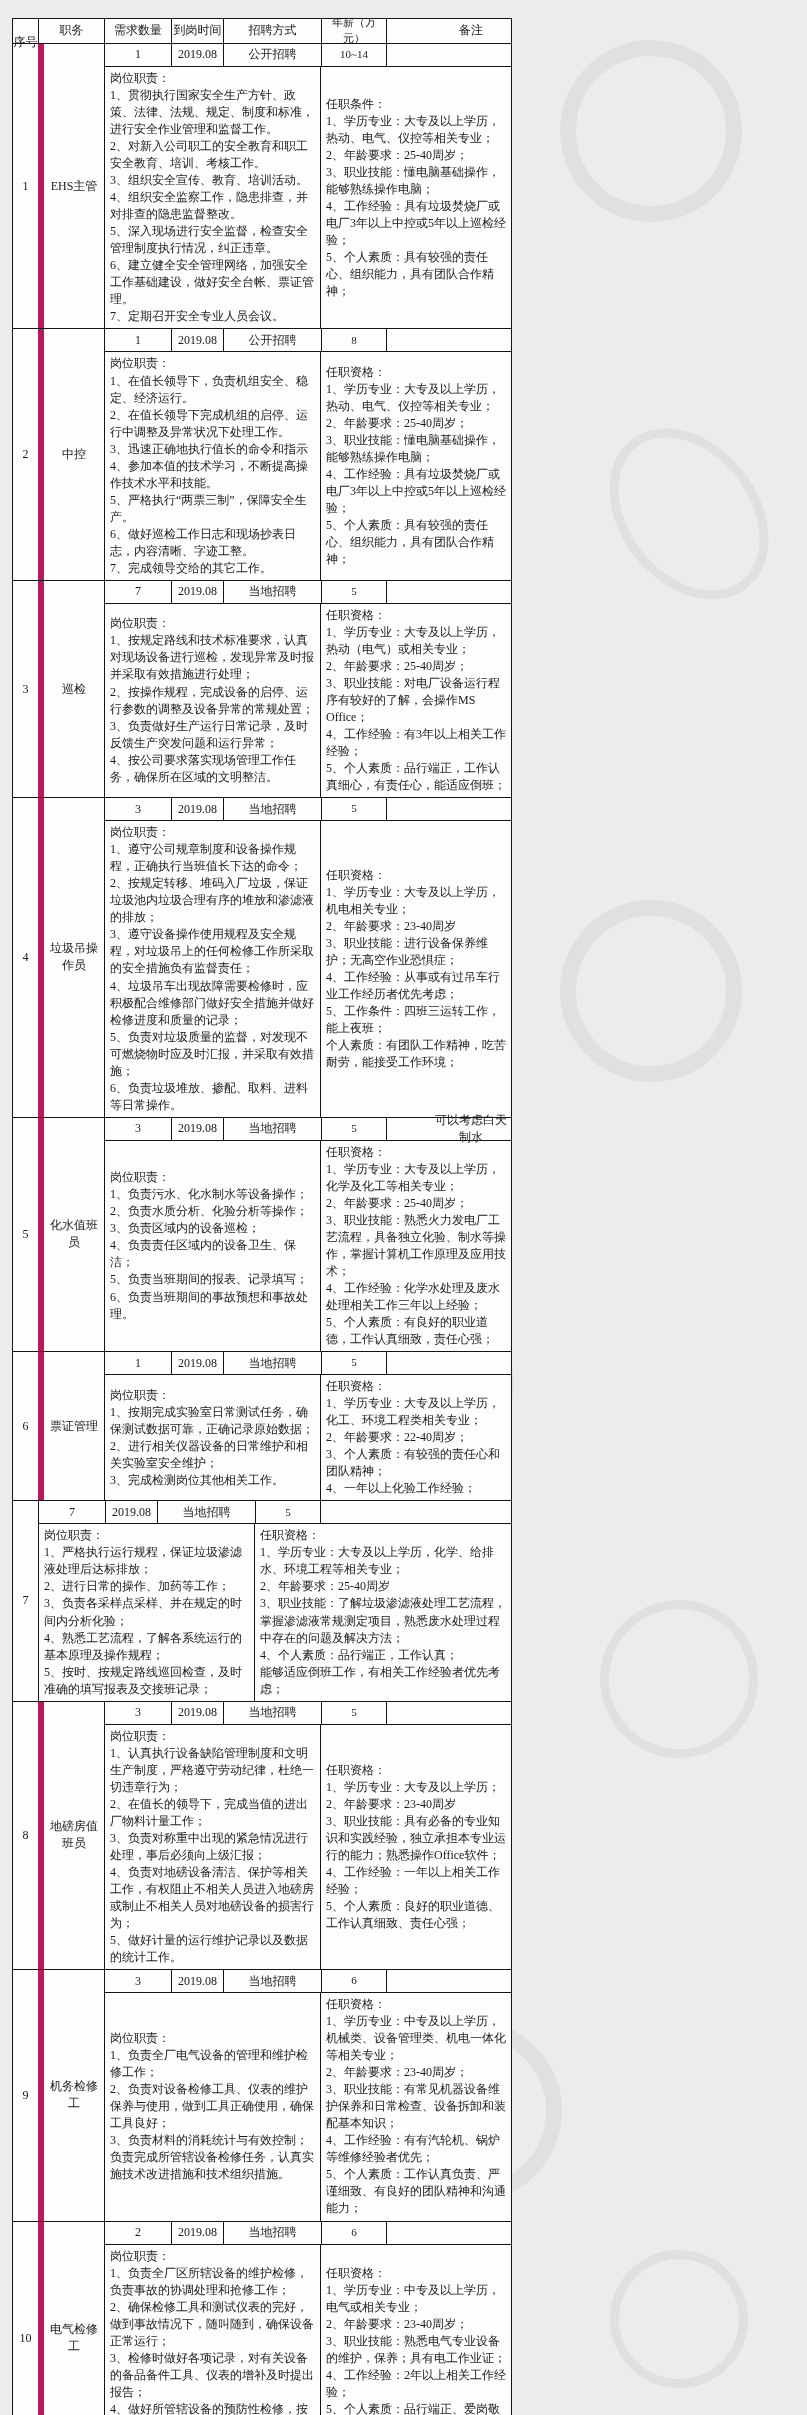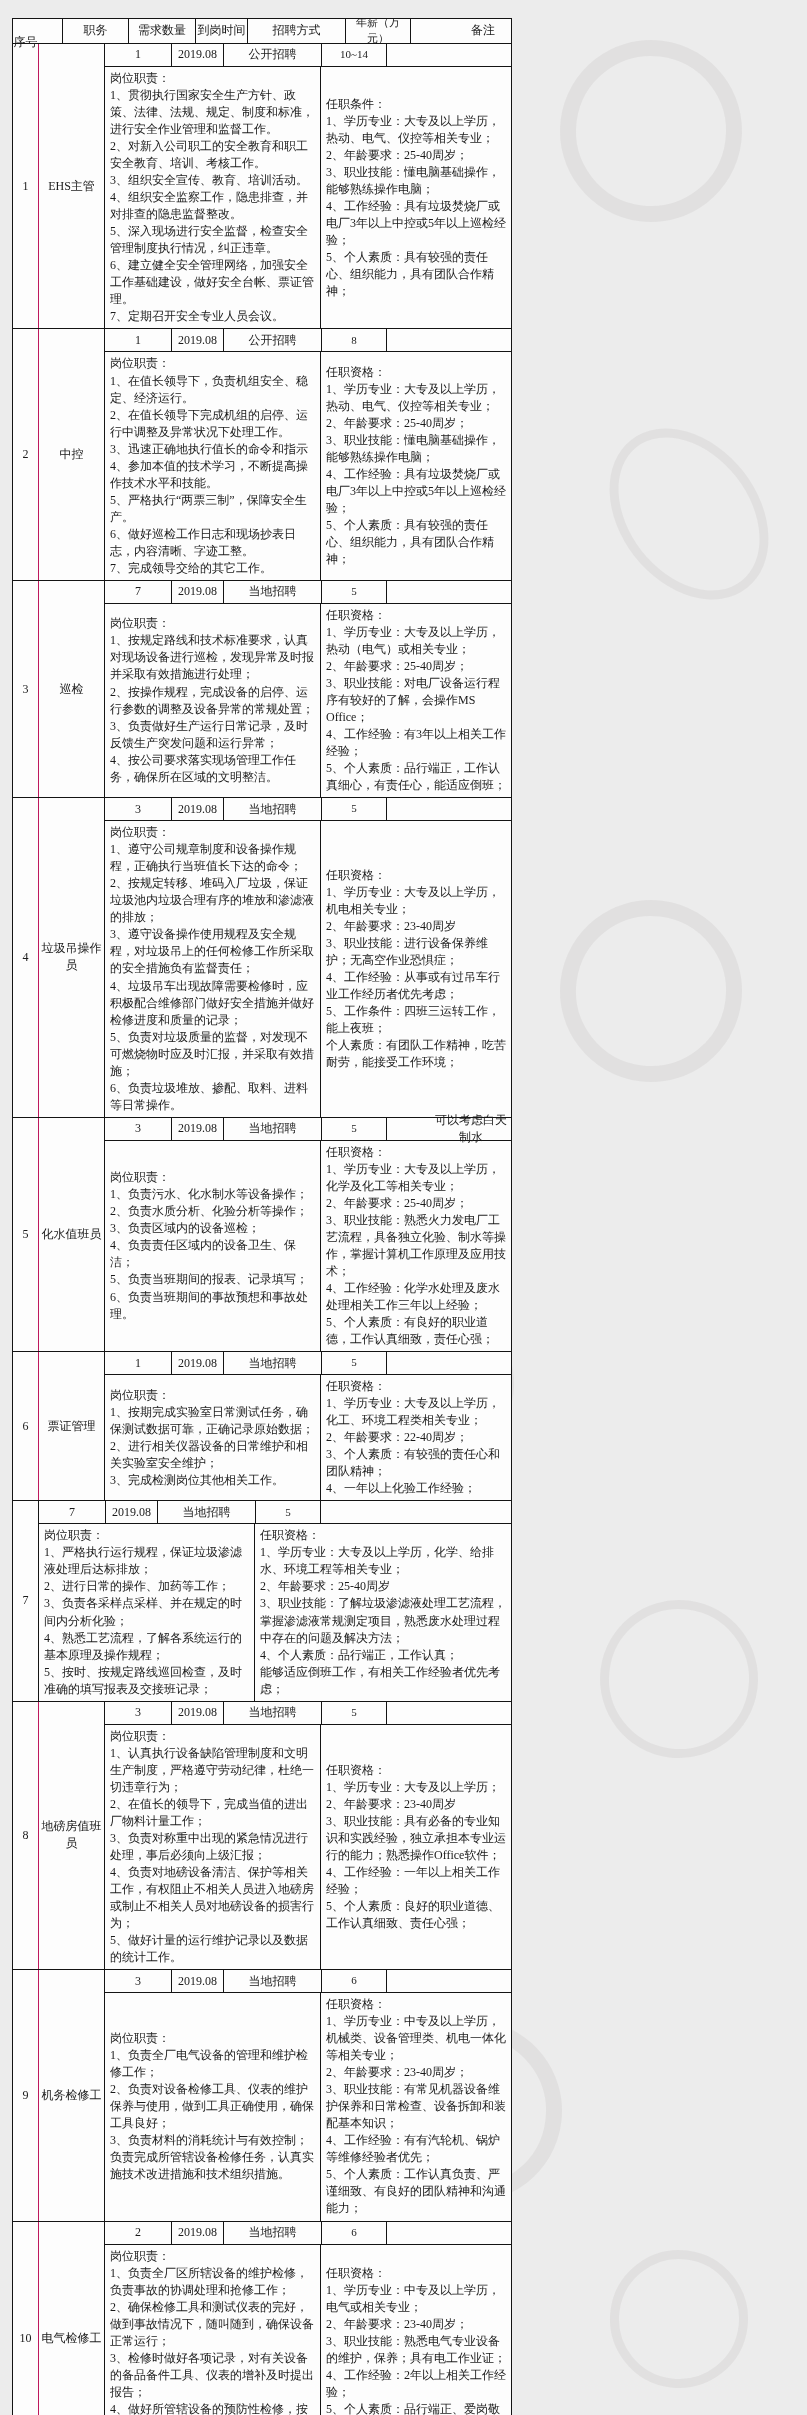--- a/index.html
+++ b/index.html
@@ -16,31 +16,31 @@
 
   .tbl{
     position:absolute;left:12px;top:18px;width:498px;
     background:#fdfdfd;border:1px solid #141414;
     font-size:12px;line-height:1.42;
   }
   .hdr{display:flex;height:24px;border-bottom:1px solid #141414;align-items:center;text-align:center;}
   .hdr .c{display:flex;align-items:center;justify-content:center;height:100%;box-sizing:border-box;overflow:hidden;}
   .hdr .c + .c{border-left:1px solid #141414;}
   .w-no{width:25px;flex:none;margin-top:24px;}
-  .w-title{width:66px;flex:none;margin-left:24px;}
+  .w-title{width:66px;flex:none;}
   .w-count{width:67px;flex:none;}
   .w-date{width:52px;flex:none;}
   .w-method{width:98px;flex:none;}
   .w-salary{width:65px;flex:none;font-size:11px;text-align:center;}
   .w-note{flex:1;min-width:0;padding-left:44px;}
 
   .job{display:flex;border-bottom:1px solid #141414;align-items:stretch;}
   .job .cell-no{width:25px;flex:none;display:flex;align-items:center;justify-content:center;box-sizing:border-box;}
   .job .cell-title{width:66px;flex:none;display:flex;align-items:center;justify-content:center;text-align:center;
-                   border-left:1px solid #be185d;box-sizing:border-box;padding:0 2px;}
+                   border-left:6px solid #be185d;box-sizing:border-box;padding:0 2px;}
   .job .right{flex:1;min-width:0;display:flex;flex-direction:column;border-left:1px solid #141414;}
   .subrow{display:flex;height:22px;flex:none;border-bottom:1px solid #141414;text-align:center;}
   .subrow .c{display:flex;align-items:center;justify-content:center;height:100%;box-sizing:border-box;}
   .subrow .c + .c{border-left:1px solid #141414;}
   .subrow .w-count{width:66px;}
   .contentrow{display:flex;flex:1;min-height:var(--ch,150px);}
   .duties{width:216px;flex:none;border-right:1px solid #141414;box-sizing:border-box;
           padding:3px 5px;white-space:pre-line;display:flex;flex-direction:column;justify-content:center;}
   .quals{flex:1;min-width:0;box-sizing:border-box;
          padding:3px 5px;white-space:pre-line;display:flex;flex-direction:column;justify-content:center;}

